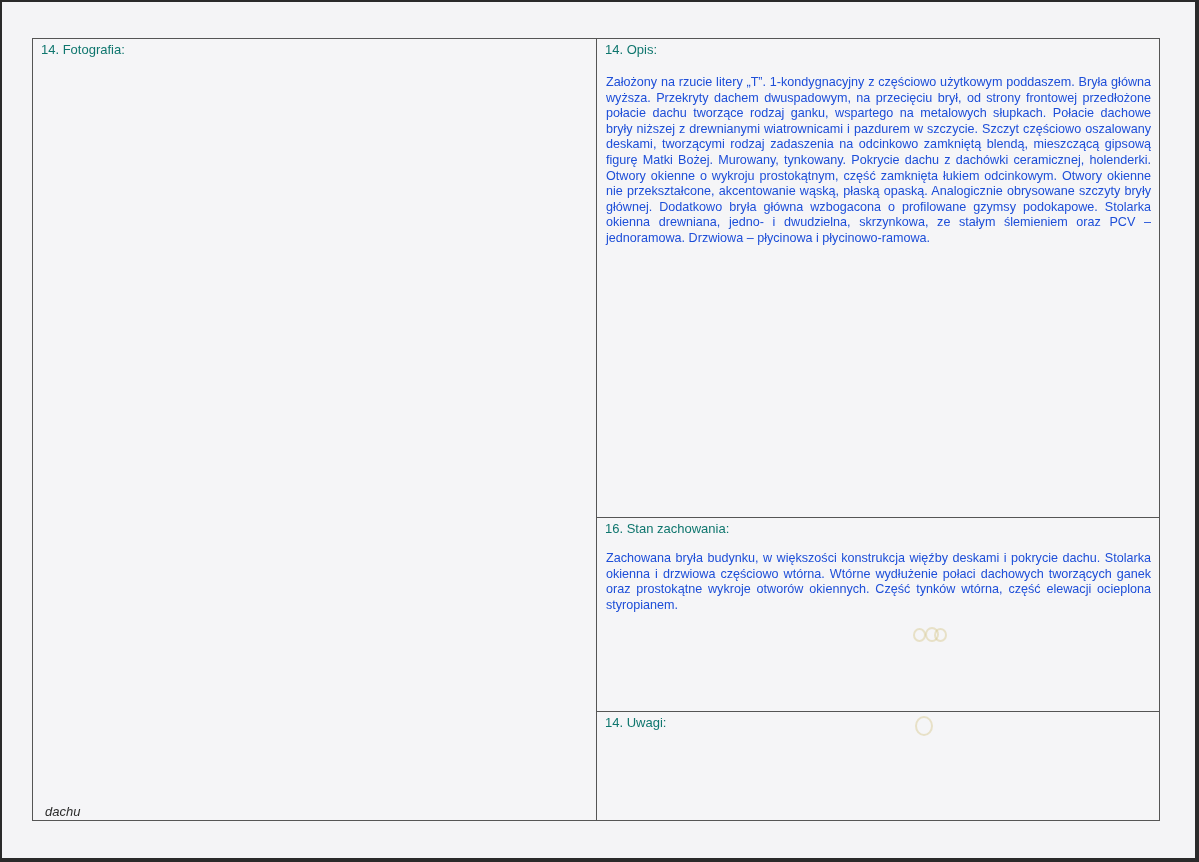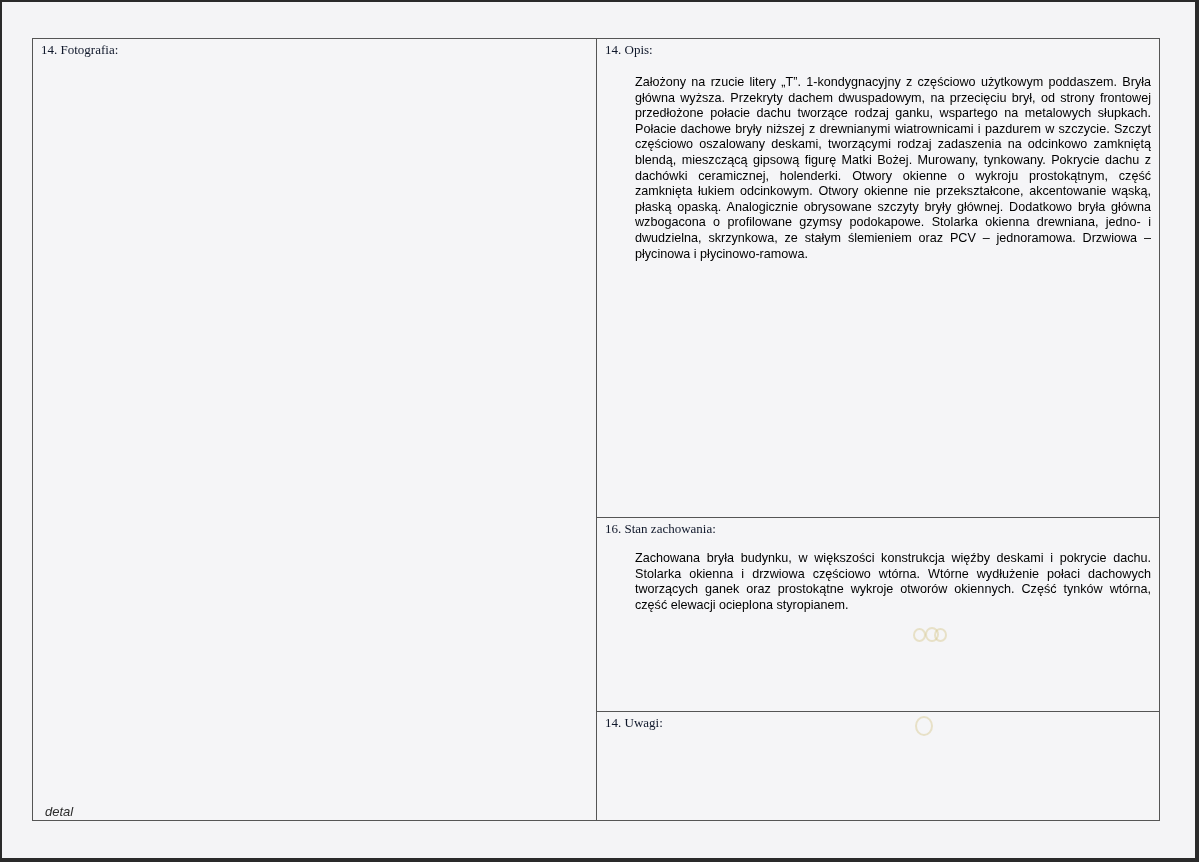--- a/index.html
+++ b/index.html
@@ -26,46 +26,46 @@
   .col-right {
     position: absolute; left: 564px; top: 0; right: 0; height: 100%;
   }
   .section {
     position: absolute; left: 0; right: 0; box-sizing: border-box;
   }
   .sec-opis { top: 0; height: 479px; border-bottom: 1px solid #555; }
   .sec-stan { top: 479px; height: 194px; border-bottom: 1px solid #555; }
   .sec-uwagi { top: 673px; bottom: 0; }
   .label {
-    font-size: 13px; color: #0f172a; position: absolute; left: 8px; top: 3px; font-family: Liberation Serif, serif;
+    font-size: 13px; color: #0f766e; position: absolute; left: 8px; top: 3px;
   }
   .body-text {
     position: absolute; left: 9px; right: 8px;
-    font-size: 12.6px; line-height: 15.6px; color: #000000;
-    text-align: justify; white-space: pre-line; margin-left: 29px;
+    font-size: 12.6px; line-height: 15.6px; color: #1d4ed8;
+    text-align: justify; white-space: pre-line;
   }
   .sec-opis .body-text { top: 36px; }
   .sec-stan .body-text { top: 33px; }
   .sec-uwagi .body-text { top: 33px; }
   .caption {
     position: absolute; left: 12px; bottom: 1px;
     font-size: 13px; font-style: italic; color: #2c2c2c;
   }
   .stain { position: absolute; border-radius: 50%; border: 2px solid rgba(215,200,140,0.45); }
 </style>
 </head>
 <body>
 
 <div class="page">
   <div class="card">
 
     <div class="col-left">
       <span class="label">14. Fotografia:</span>
       <div style="position:absolute;left:8px;right:8px;top:24px;bottom:22px;"></div>
-      <span class="caption">detal</span>
+      <span class="caption">dachu</span>
     </div>
 
     <div class="col-right">
       <div class="section sec-opis">
         <span class="label">14. Opis:</span>
         <div class="body-text">Założony na rzucie litery „T”. 1-kondygnacyjny z częściowo użytkowym poddaszem. Bryła główna wyższa. Przekryty dachem dwuspadowym, na przecięciu brył, od strony frontowej przedłożone połacie dachu tworzące rodzaj ganku, wspartego na metalowych słupkach. Połacie dachowe bryły niższej z drewnianymi wiatrownicami i pazdurem w szczycie. Szczyt częściowo oszalowany deskami, tworzącymi rodzaj zadaszenia na odcinkowo zamkniętą blendą, mieszczącą gipsową figurę Matki Bożej. Murowany, tynkowany. Pokrycie dachu z dachówki ceramicznej, holenderki. Otwory okienne o wykroju prostokątnym, część zamknięta łukiem odcinkowym.  Otwory okienne nie przekształcone, akcentowanie wąską, płaską opaską. Analogicznie obrysowane szczyty bryły głównej.  Dodatkowo bryła główna wzbogacona o profilowane gzymsy podokapowe. Stolarka okienna drewniana, jedno- i  dwudzielna, skrzynkowa, ze stałym ślemieniem oraz PCV – jednoramowa. Drzwiowa – płycinowa i płycinowo-ramowa.</div>
       </div>
 
       <div class="section sec-stan">
         <span class="label">16. Stan zachowania:</span>

